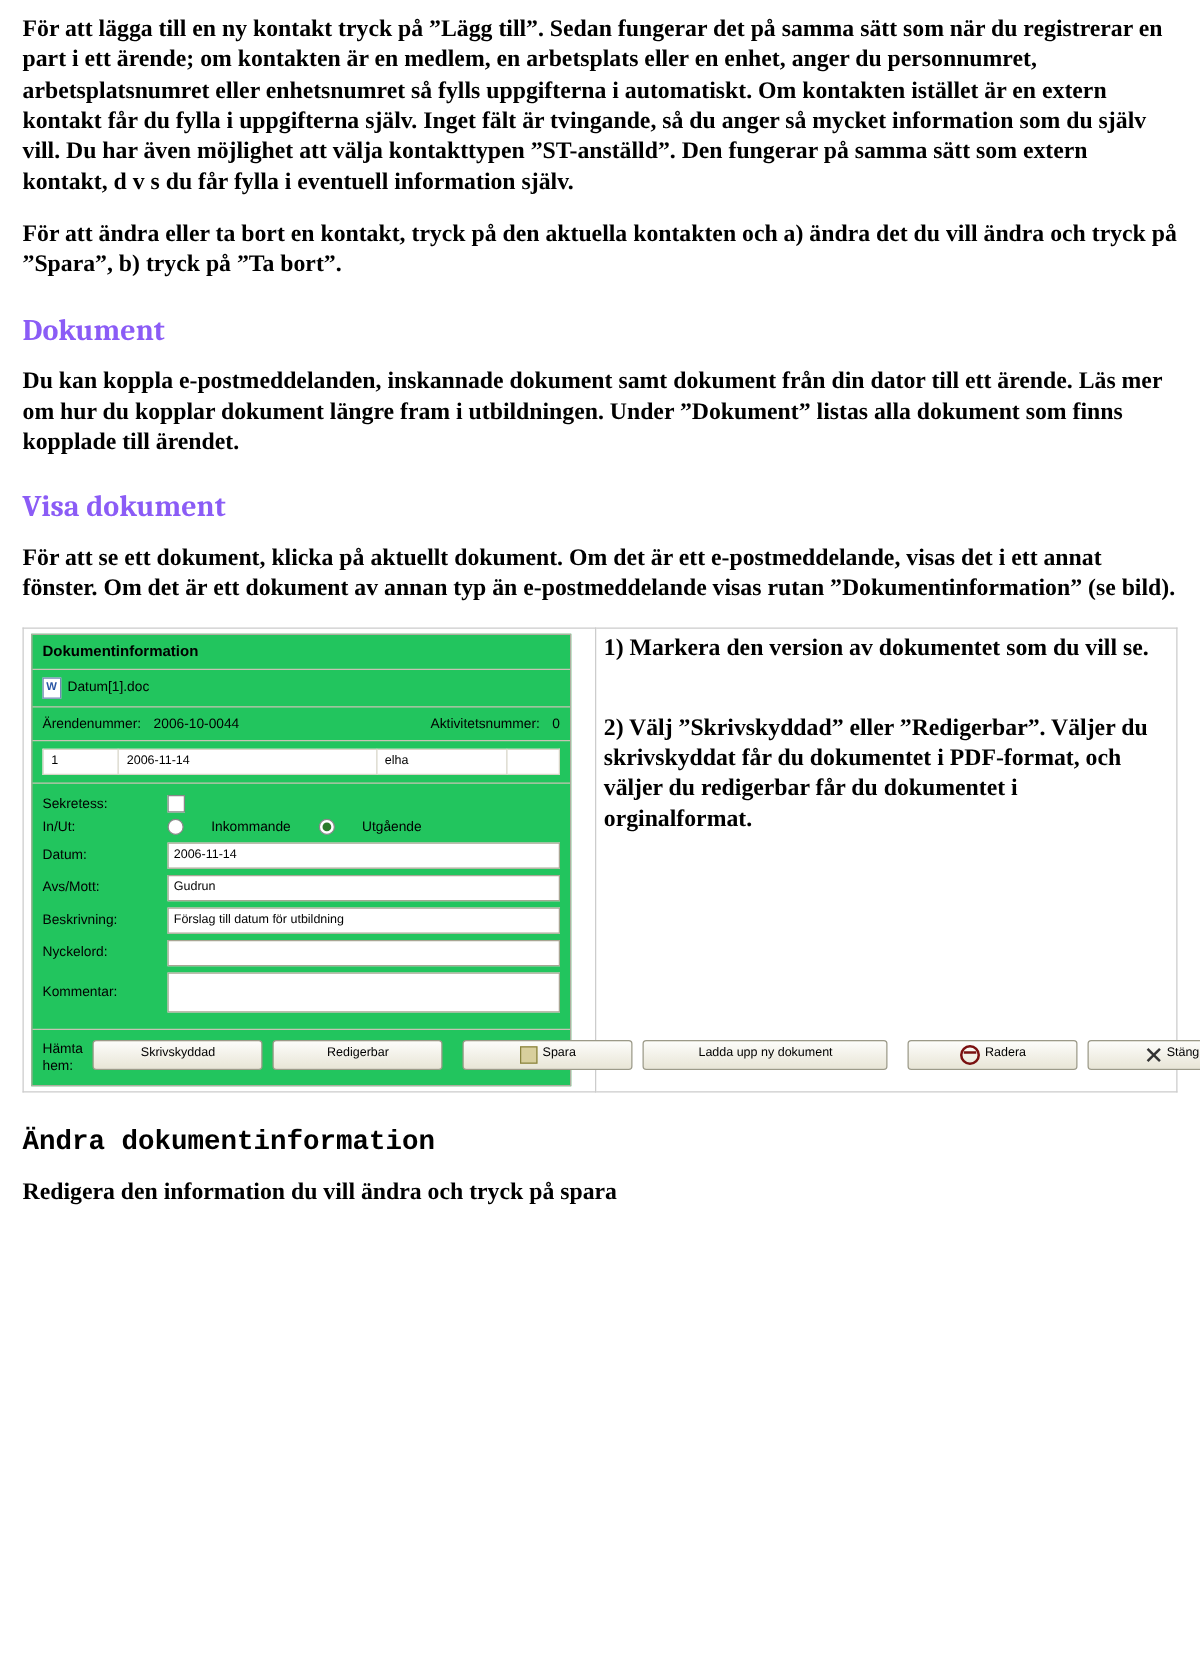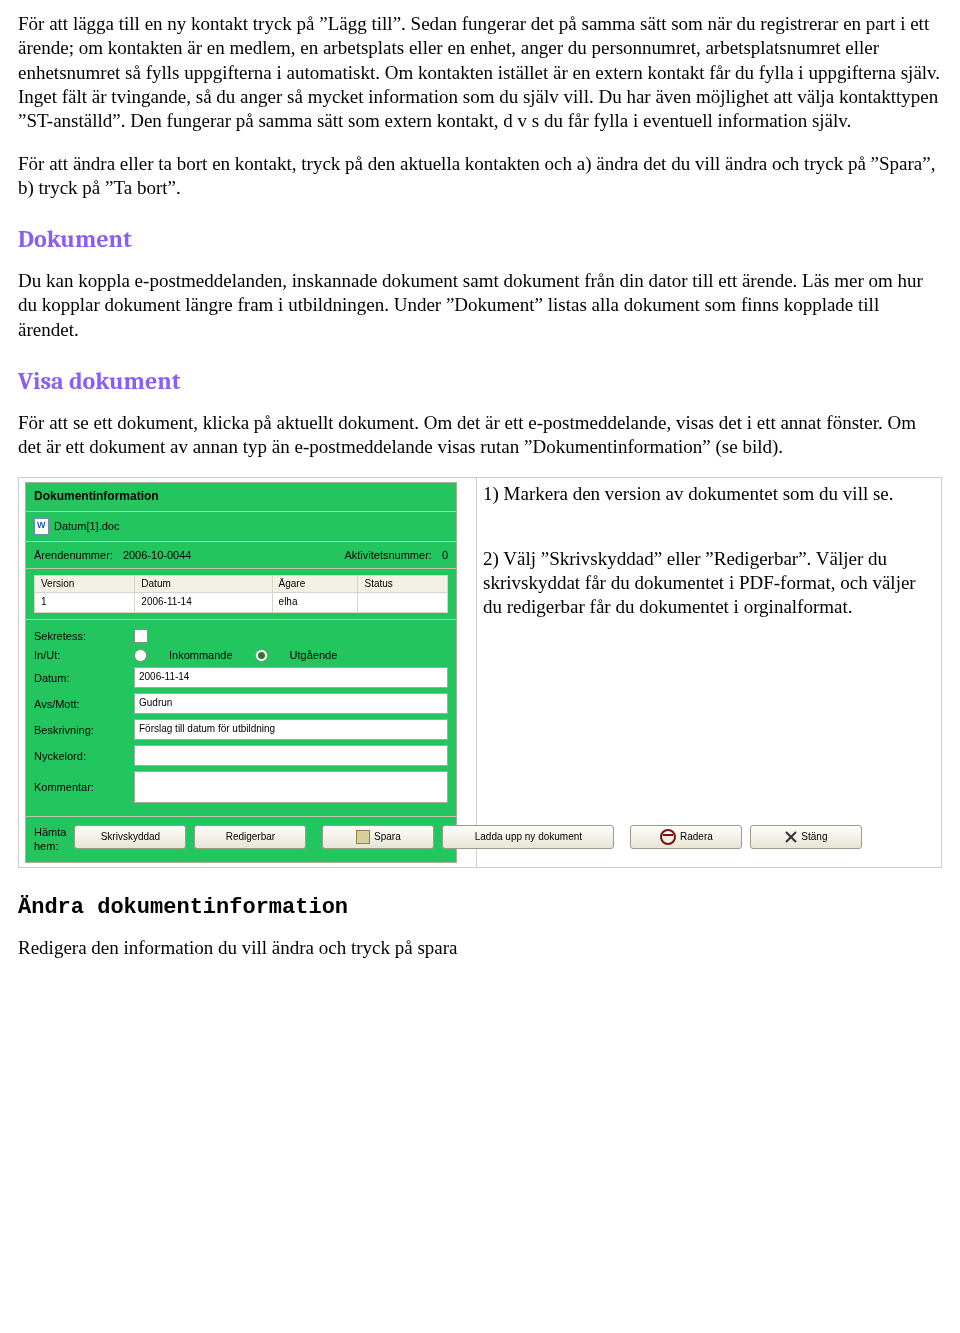--- a/index.html
+++ b/index.html
@@ -6,21 +6,21 @@
     font-family: "Times New Roman", Times, serif;
     font-size: 19px;
     color: #000;
     margin: 0;
     padding: 12px 18px 30px 18px;
     width: 960px;
     box-sizing: border-box;
     background: #fff;
     line-height: 1.28;
   }
-  p { margin: 0 0 18px 0; }
+  p { margin: 0 0 18px 0; font-weight: bold; }
   h2.sec {
     font-family: Cambria, Georgia, "Times New Roman", serif;
     color: #8b5cf6;
     font-size: 24px;
     font-weight: bold;
     margin: 24px 0 14px 0;
   }
   h3.sub {
     font-family: Liberation Mono, monospace;
     font-size: 22px;
@@ -64,21 +64,21 @@
   .panel table.grid td { font-size:10px; padding:3px 6px; border:1px solid #d8d5c7; }
   .panel .form { padding:4px 8px 8px 8px; border-top:1px solid #c7c3b4;}
   .panel .frow { display:flex; align-items:center; gap:22px; margin:5px 0;}
   .panel .lbl { width:78px; }
   .panel .inp { flex:1; height:17px; background:#fff; border:1px solid #a8a694; padding:1px 4px; font-size:10px; display:flex; align-items:center;}
   .panel .chk { width:12px; height:12px; border:1px solid #888; background:#fff; display:inline-block;}
   .panel .rad { width:11px; height:11px; border:1px solid #888; border-radius:50%; background:#fff; display:inline-block; position:relative;}
   .panel .rad.on::after{content:""; position:absolute; inset:2px; border-radius:50%; background:#2a7a2a;}
   .panel .footer { border-top:1px solid #c7c3b4; padding:8px; display:flex; flex-direction:row; gap:8px;}
   .panel .brow { display:flex; gap:8px; }
-  .panel .btn { height:22px; min-width:90px; padding:0 10px; background:linear-gradient(#fdfdfb,#e8e5d6); border:1px solid #9c9a89; border-radius:3px; display:flex; align-items:center; justify-content:center; gap:4px; font-size:10px;}
+  .panel .btn { height:22px; min-width:90px; padding:0 22px; background:linear-gradient(#fdfdfb,#e8e5d6); border:1px solid #9c9a89; border-radius:3px; display:flex; align-items:center; justify-content:center; gap:4px; font-size:10px;}
   .panel .btn.wide{ min-width:150px;}
   .ic { width:12px; height:12px; display:inline-block;}
   .ic-save{ background:#d8cf9d; border:1px solid #8a843f;}
   .ic-del{ border:2px solid #7a1010; border-radius:50%; position:relative;}
   .ic-del::after{content:""; position:absolute; left:1px; right:1px; top:3px; height:2px; background:#7a1010;}
   .ic-close{ position:relative;}
   .ic-close::before,.ic-close::after{content:"";position:absolute;left:5px;top:-1px;width:2px;height:14px;background:#333;}
   .ic-close::before{transform:rotate(45deg);} .ic-close::after{transform:rotate(-45deg);}
 </style>
 </head>
@@ -105,26 +105,20 @@
       </div>
       <div class="inforow">
         <span>Ärendenummer:</span>
         <span>2006-10-0044</span>
         <span style="flex:1"></span>
         <span>Aktivitetsnummer:</span>
         <span>0</span>
       </div>
       <table class="grid">
         <tbody>
-                <tr>
-          <th>Version</th>
-          <th>Datum</th>
-          <th>Ägare</th>
-          <th>Status</th>
-        </tr>
         <tr>
           <td>1</td>
           <td>2006-11-14</td>
           <td>elha</td>
           <td></td>
         </tr>
       </tbody>
             </table>
       <div class="form">
         <div class="frow">

